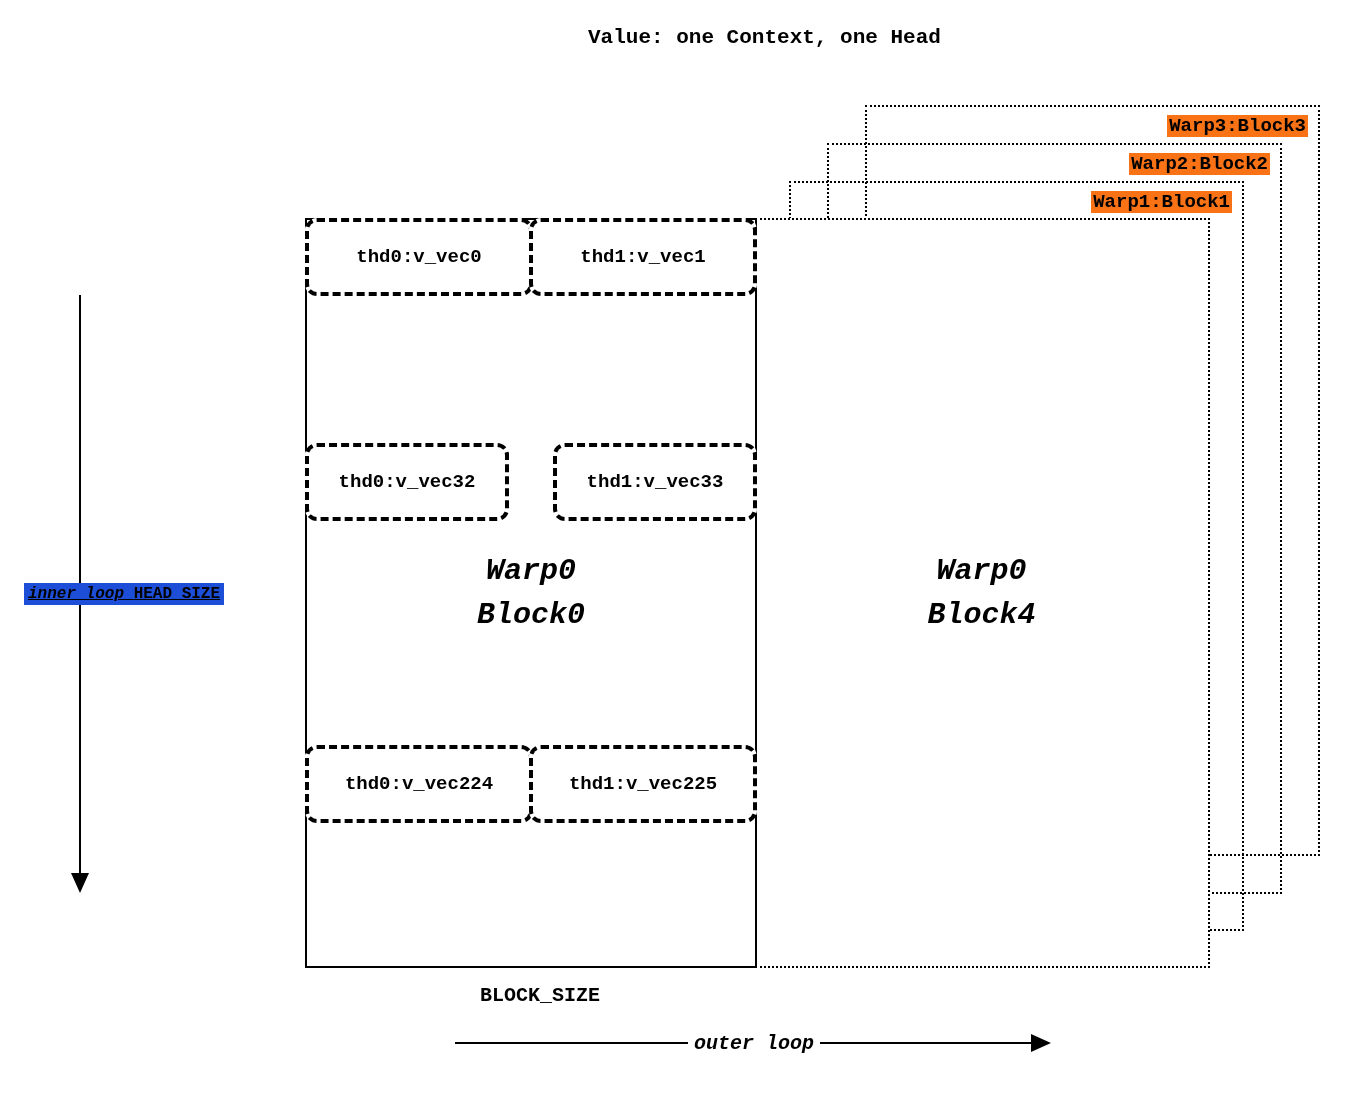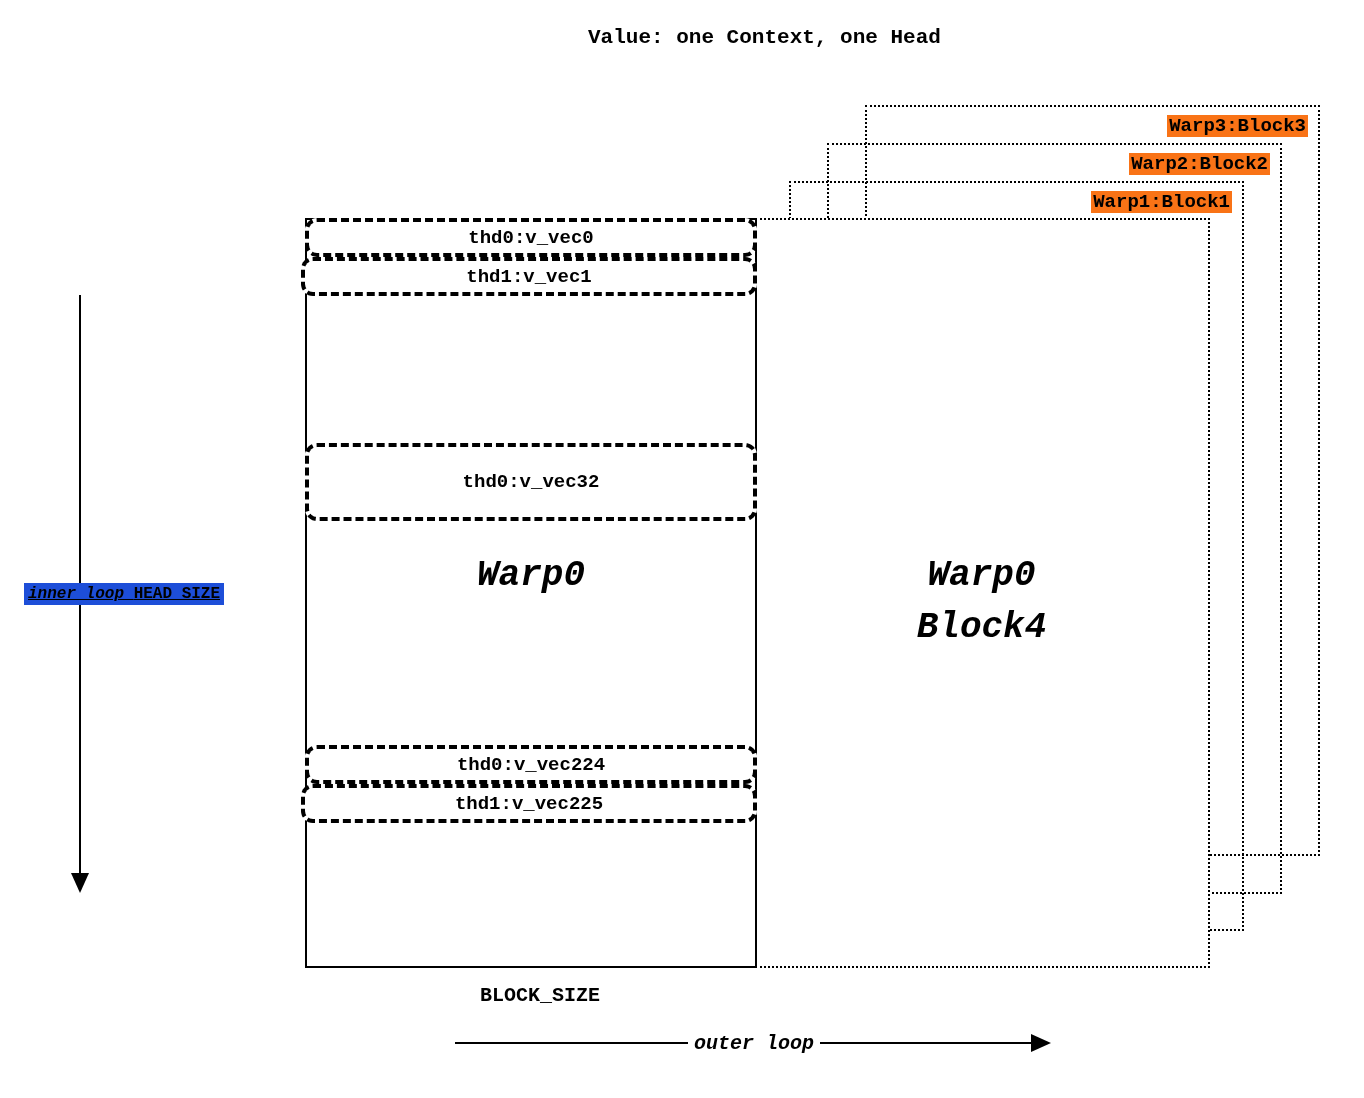--- a/index.html
+++ b/index.html
@@ -57,34 +57,33 @@
     border: 2px solid #000;
     background: #ffffff;
     z-index: 3;
   }
   .big-label {
     position: absolute;
     top: 330px;
     left: 0;
     width: 100%;
     text-align: center;
-    font-size: 36px;
+    font-size: 30px;
     font-weight: bold;
     font-style: italic;
     line-height: 1.45;
     z-index: 2;
   }
   .vec-row {
     position: absolute;
     left: -2px;
     width: 452px;
     height: 78px;
     display: flex;
     z-index: 4;
-    flex-direction: column;
   }
   .vec-row-0 { top: -2px; }
   .vec-row-1 { top: 223px; gap: 48px; }
   .vec-row-2 { top: 525px; }
   .vbox {
     flex: 1;
     border: 4px dashed #000;
     border-radius: 12px;
     background: #ffffff;
     display: flex;
@@ -182,34 +181,38 @@
   <div class="block4">
     <div class="big-label">
       <div>Warp0</div>
       <div>Block4</div>
     </div>
   </div>
 
   <div class="block0">
     <div class="big-label">
       <div>Warp0</div>
+      <div>Block0</div>
     </div>
 
     <div class="vec-row vec-row-0">
       <div class="vbox">
         <span>thd0:v_vec0</span>
       </div>
       <div class="vbox">
         <span>thd1:v_vec1</span>
       </div>
     </div>
 
     <div class="vec-row vec-row-1">
       <div class="vbox">
         <span>thd0:v_vec32</span>
+      </div>
+      <div class="vbox">
+        <span>thd1:v_vec33</span>
       </div>
     </div>
 
     <div class="vec-row vec-row-2">
       <div class="vbox">
         <span>thd0:v_vec224</span>
       </div>
       <div class="vbox">
         <span>thd1:v_vec225</span>
       </div>

